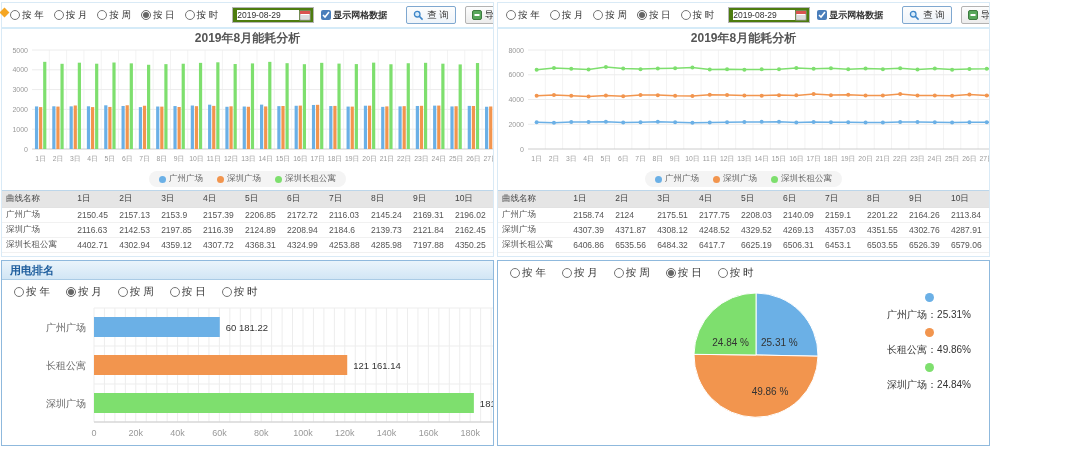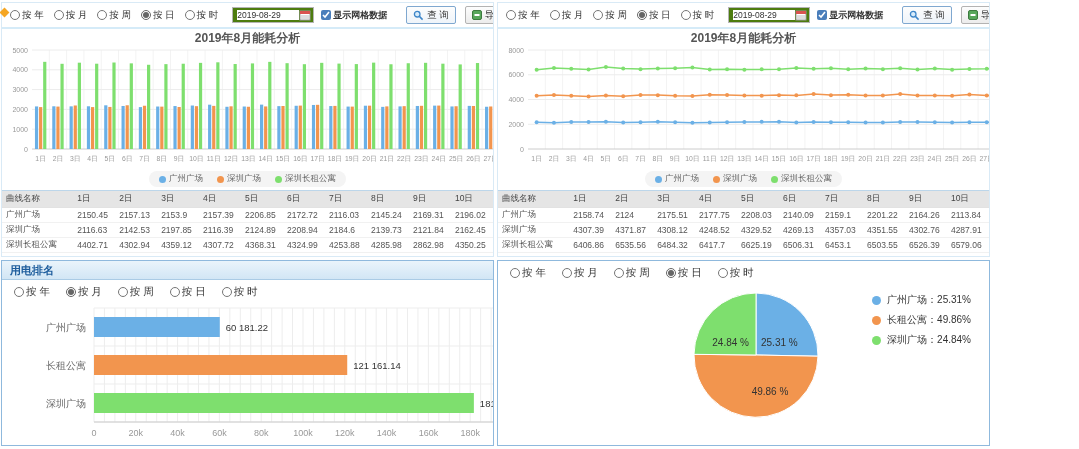--- a/index.html
+++ b/index.html
@@ -29,21 +29,21 @@
   table.data td { padding:1px 4px; border-bottom:1px solid #f1f1f1; white-space:nowrap; overflow:hidden; }
   table.data th:first-child, table.data td:first-child { width:14.5%; }
   
   .panel { width:537px; height:186px; border:1px solid #8fb9dd; background:#fff; overflow:hidden; }
   .panel-header { height:19px; line-height:19px; padding:0 8px; font-size:11px; font-weight:bold; color:#1c5c9c; background:linear-gradient(#eaf4fb,#d2e6f5); border-bottom:1px solid #aacbe5; }
   .radio-row { height:24px; display:flex; align-items:center; padding:0 12px; font-size:10.5px; color:#333; }
   .radio-row .radio-item { margin-right:16px; }
   .chart-body { position:relative; }
   svg.bottom-chart { display:block; width:535px; height:140px; }
   .pie-legend { position:absolute; right:18px; top:8px; display:flex; flex-direction:column; gap:6px; }
-  .pie-lg-item { display:inline-flex; align-items:center; gap:6px; font-size:10px; color:#333; white-space:nowrap; }
+  .pie-lg-item { display:inline-flex; align-items:center; gap:6px; font-size:10px; color:#333; white-space:nowrap;flex-direction:column; }
   .pie-lg-dot { width:9px; height:9px; border-radius:50%; display:inline-block; }
 </style>
 </head>
 <body>
 
 <div class="app">
   <span class="app-icon"></span>
 
   <div class="row">
     <section class="quad">
@@ -318,21 +318,21 @@
             <tr>
               <td>深圳长租公寓</td>
               <td>4402.71</td>
               <td>4302.94</td>
               <td>4359.12</td>
               <td>4307.72</td>
               <td>4368.31</td>
               <td>4324.99</td>
               <td>4253.88</td>
               <td>4285.98</td>
-              <td>2862.98</td>
+              <td>7197.88</td>
               <td>4350.25</td>
             </tr>
           </tbody>
         </table>
     </section>
 
     <section class="quad">
       <div class="controls" id="controls-tr">
           <label class="radio-item">
             <input type="radio" name="tr" style="">

